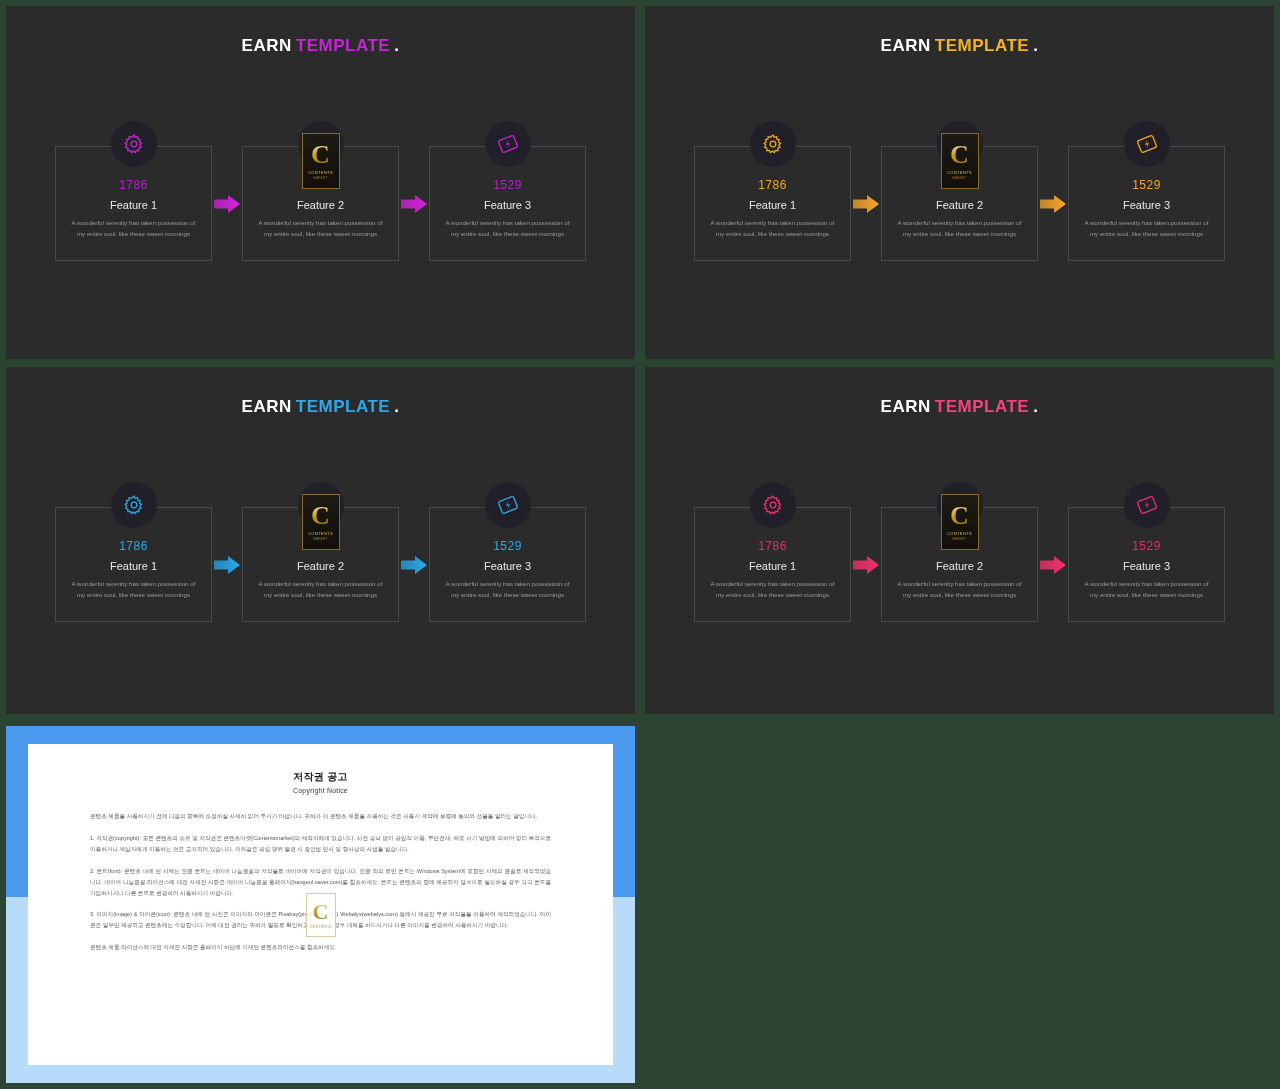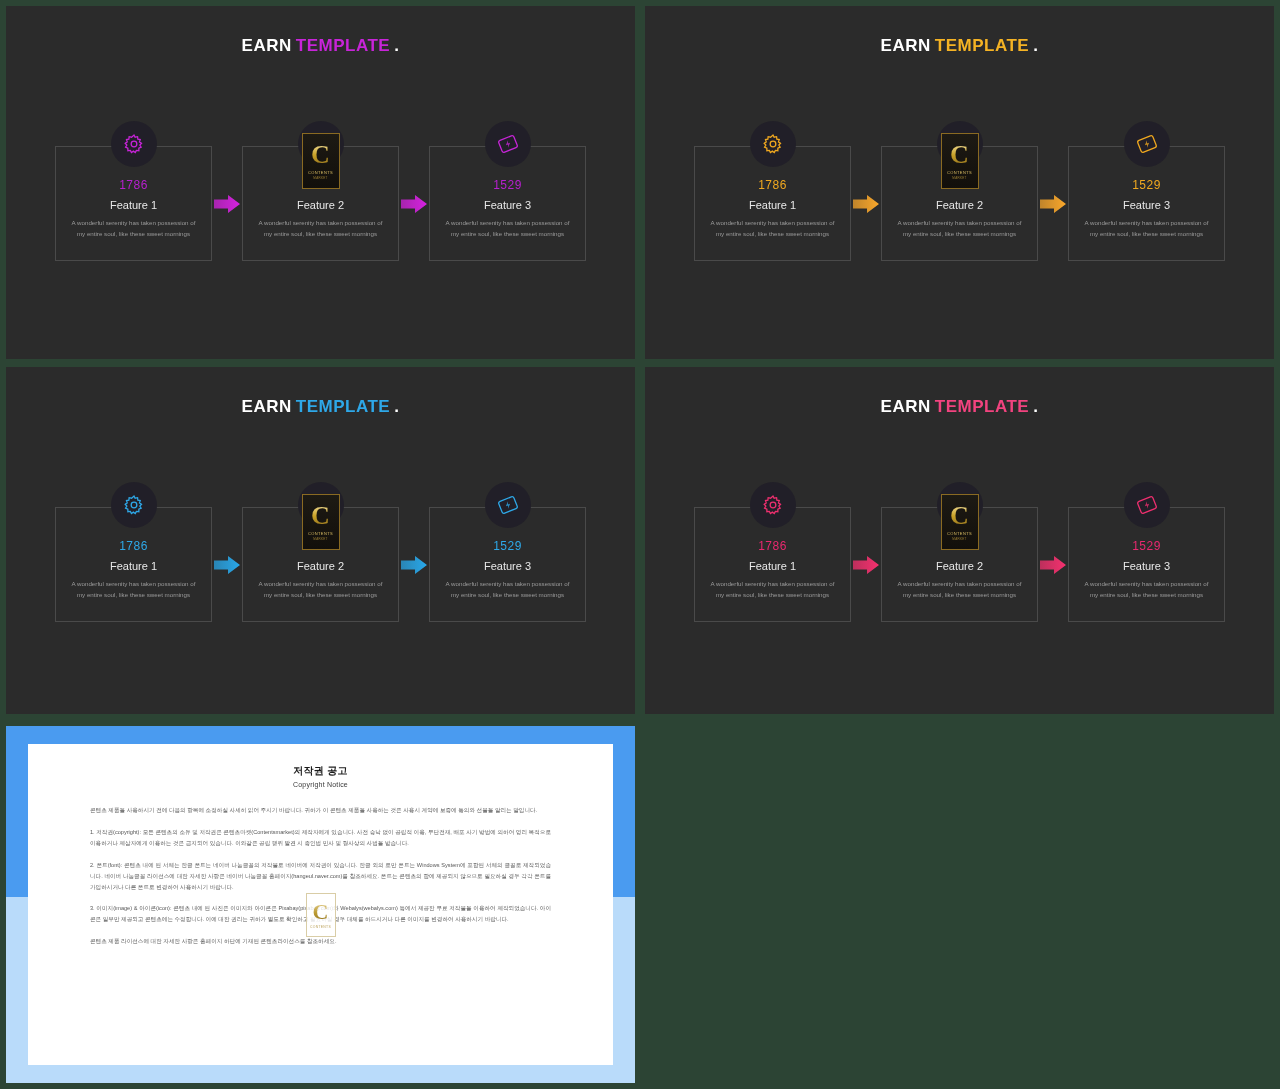--- a/index.html
+++ b/index.html
@@ -109,21 +109,21 @@
   
   .doc-panel {
     position: absolute; left: 6px; top: 726px;
     width: 629px; height: 357px;
     background: linear-gradient(180deg, #4a9bf0 0%, #4a9bf0 48%, #b9dbfa 48%, #b9dbfa 100%);
     padding: 18px 22px;
   }
   .doc-page {
     width: 100%; height: 100%;
     background: #ffffff;
-    padding: 20px 62px 10px 62px;
+    padding: 26px 62px 10px 62px;
     overflow: hidden;
   }
   .doc-title {
     text-align: center; font-size: 10px; font-weight: bold; color: #1a1a1a;
     letter-spacing: .3px;
   }
   .doc-subtitle {
     text-align: center; font-size: 7px; color: #3a3a3a; margin-top: 3px;
     letter-spacing: .2px;
   }

